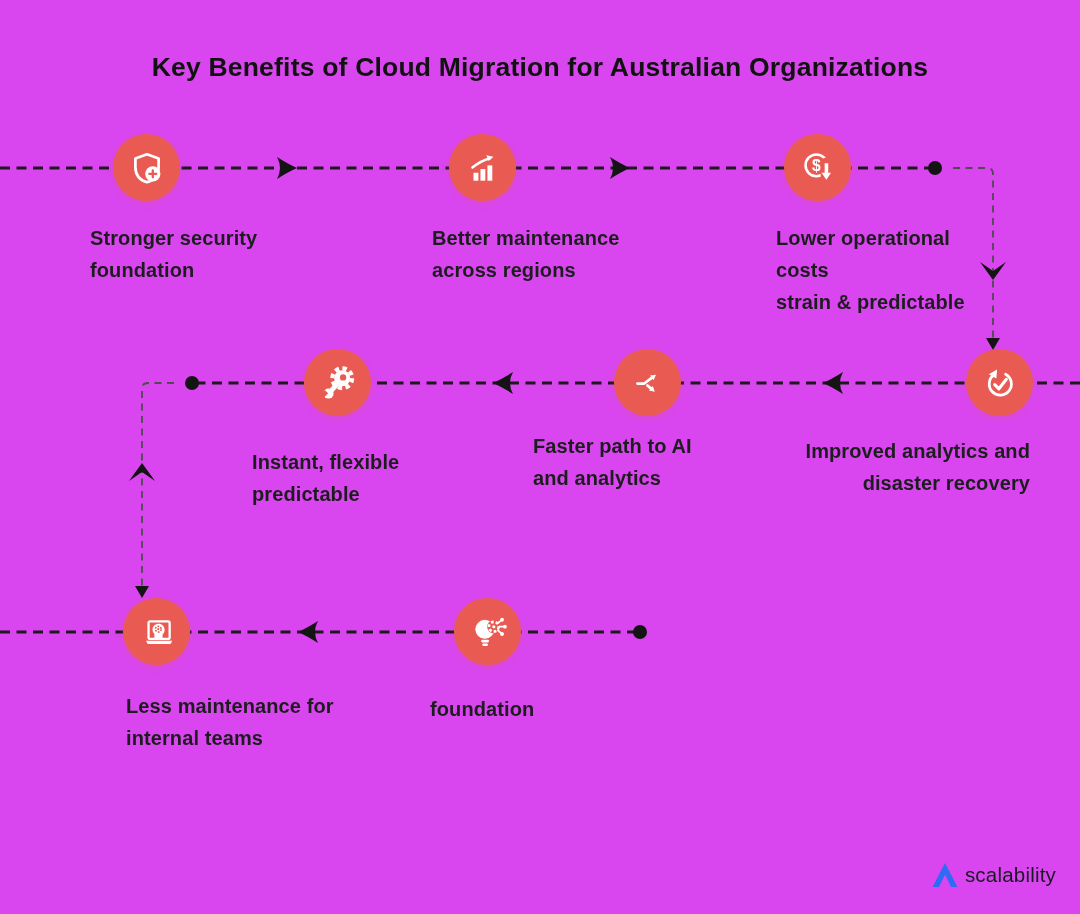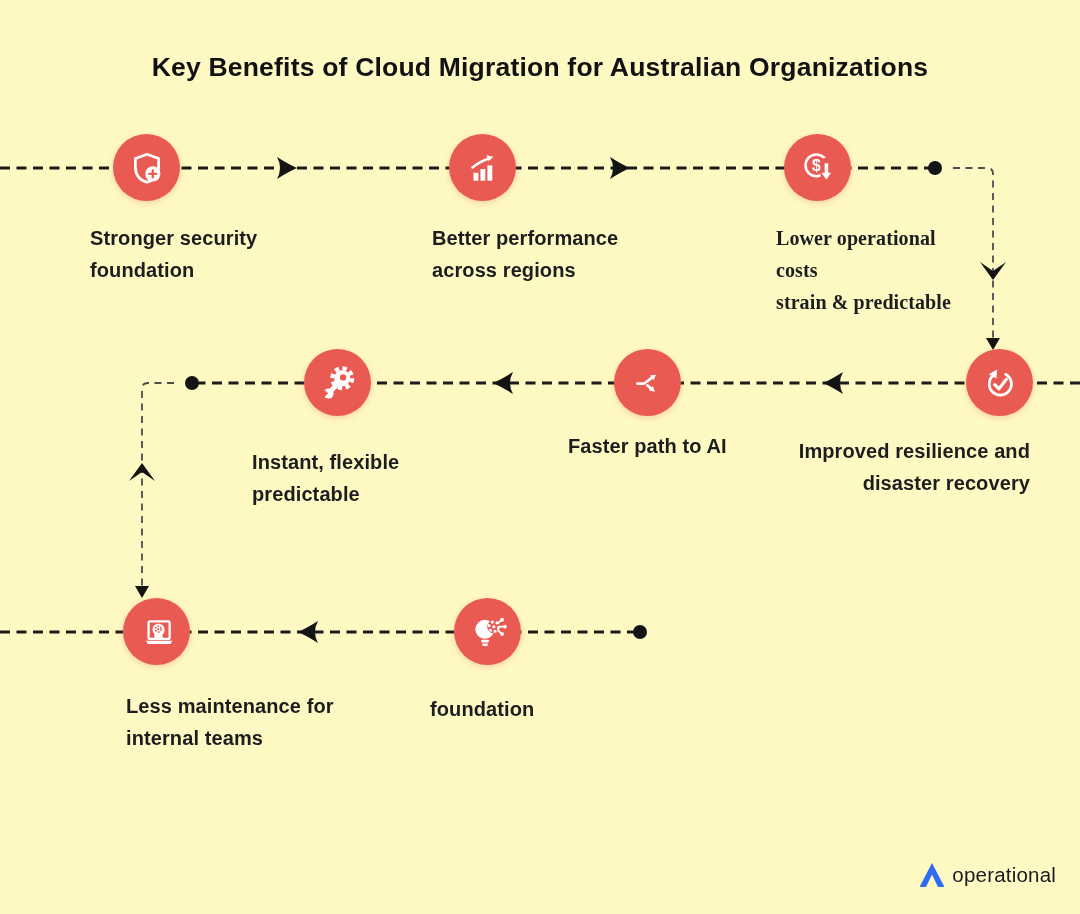--- a/index.html
+++ b/index.html
@@ -1,19 +1,19 @@
 <!DOCTYPE html>
 <html><head>
 <meta charset="utf-8">
 <style>
   html,body{margin:0;padding:0;}
   .stage{
     position:relative;
     width:1080px;height:914px;
-    background:#fef9c3;
+    background:#d946ef;
     overflow:hidden;
     font-family:"Liberation Sans", sans-serif;
   }
   .title{
     position:absolute;left:0;top:52px;width:1080px;
     margin:0;text-align:center;
     font-size:26.5px;font-weight:700;color:#121212;letter-spacing:.2px;
   }
   .flow-svg{position:absolute;left:0;top:0;width:1080px;height:914px;}
   .bubble{
@@ -28,22 +28,22 @@
     font-size:20px;font-weight:700;color:#1D1D1F;line-height:32px;
     letter-spacing:.1px;
   }
   .label span{display:block;}
   .label.right{text-align:right;}
   
   .b1{left:113px;top:134px;} .b2{left:449px;top:134px;} .b3{left:784px;top:134px;}
   .b4{left:966px;top:349px;} .b5{left:614px;top:349px;} .b6{left:304px;top:349px;}
   .b7{left:123px;top:598px;} .b8{left:454px;top:598px;}
   
-  .l1{left:90px;top:222px;} .l2{left:432px;top:222px;} .l3{left:776px;top:222px;font-family:Liberation Serif, serif;}
-  .l4{left:778px;top:435px;width:252px;} .l5{left:568px;top:430px;} .l6{left:252px;top:430px;margin-top:16px;}
+  .l1{left:90px;top:222px;} .l2{left:432px;top:222px;} .l3{left:776px;top:222px;}
+  .l4{left:778px;top:435px;width:252px;} .l5{left:533px;top:430px;} .l6{left:252px;top:430px;margin-top:16px;}
   .l7{left:110px;top:690px;margin-left:16px;} .l8{left:430px;top:693px;}
   .logo{
     position:absolute;right:24px;bottom:24px;
     display:flex;align-items:center;gap:5px;
   }
   .logo svg{width:30px;height:30px;display:block;}
   .logo-text{
     font-size:20.5px;font-weight:500;color:#191923;letter-spacing:.2px;
   }
 </style>
@@ -95,21 +95,21 @@
   <div class="bubble b2">
     <svg viewBox="0 0 36 36">
       <rect x="9" y="22.5" width="4.6" height="7.5" fill="#fff"></rect>
       <rect x="15.6" y="19" width="4.6" height="11" fill="#fff"></rect>
       <rect x="22.2" y="15.5" width="4.6" height="14.5" fill="#fff"></rect>
       <path d="M8 17.5 C13.5 13 19 10.3 24.5 8.7" stroke="#fff" stroke-width="2.4" fill="none" stroke-linecap="round"></path>
       <path d="M27.9 7.3 L21.2 6 L23.4 11.4 Z" fill="#fff"></path>
     </svg>
   </div>
   <div class="label l2">
-    <span>Better performance</span>
+    <span>Better maintenance</span>
     <span>across regions</span>
   </div>
 
   <div class="bubble b3">
     <svg viewBox="0 0 36 36">
       <circle cx="16.5" cy="15.5" r="10.3" fill="none" stroke="#fff" stroke-width="2.4"></circle>
       <text x="16.5" y="20.8" font-size="15" font-weight="bold" fill="#fff" text-anchor="middle" font-family="Liberation Sans, sans-serif">$</text>
       <path d="M26 13.5 V27.5" stroke="#E95B52" stroke-width="11" stroke-linecap="round"></path>
       <rect x="24.3" y="13.5" width="3.4" height="9.6" fill="#fff"></rect>
       <polygon points="21.3,22.4 30.3,22.4 25.95,29.2" fill="#fff"></polygon>
@@ -122,34 +122,35 @@
   </div>
 
   <div class="bubble b4">
     <svg viewBox="0 0 36 36">
       <path d="M23.3 9.7 A 10.5 10.5 0 1 1 12.2 10.4" fill="none" stroke="#fff" stroke-width="2.6" stroke-linecap="round"></path>
       <polygon points="15.2,5.3 7.4,9.6 14.6,13.8" fill="#fff"></polygon>
       <path d="M13 19.5 L17 23.5 L24 14.5" stroke="#fff" stroke-width="2.9" fill="none" stroke-linecap="round" stroke-linejoin="round"></path>
     </svg>
   </div>
   <div class="label l4 right">
-    <span>Improved resilience and</span>
+    <span>Improved analytics and</span>
     <span>disaster recovery</span>
   </div>
 
   <div class="bubble b5">
     <svg viewBox="0 0 36 36">
       <path d="M8 18.5 H14.5 L21.5 13.2" stroke="#fff" stroke-width="2.6" fill="none" stroke-linecap="round" stroke-linejoin="round"></path>
       <polygon points="25.5,10.1 23.3,15.4 19.9,11.0" fill="#fff"></polygon>
       <path d="M17.5 20.3 L21 23.3" stroke="#fff" stroke-width="2.6" stroke-linecap="round"></path>
       <polygon points="24.5,26.2 18.9,25.2 22.5,20.8" fill="#fff"></polygon>
     </svg>
   </div>
   <div class="label l5">
     <span>Faster path to AI</span>
+    <span>and analytics</span>
   </div>
 
   <div class="bubble b6">
     <svg viewBox="0 0 36 36">
       <circle cx="22" cy="13.5" r="9.4" fill="none" stroke="#fff" stroke-width="4" stroke-dasharray="4.1 3.27"></circle>
       <circle cx="22" cy="13.5" r="7.6" fill="#fff"></circle>
       <path d="M9.5 27.5 L19.5 16.5" stroke="#fff" stroke-width="4.6" stroke-linecap="round"></path>
       <circle cx="9" cy="28" r="4.8" fill="#fff"></circle>
       <rect x="2.5" y="26.2" width="5.5" height="4.2" fill="#E95B52" transform="rotate(-45 5.2 28.3)"></rect>
       <circle cx="22.8" cy="12.7" r="3" fill="#E95B52"></circle>
@@ -189,16 +190,16 @@
     </svg>
   </div>
   <div class="label l8">
     <span>foundation</span>
   </div>
 
   <div class="logo">
     <svg viewBox="0 0 36 36">
       <path d="M18 3.5 L33 32.5 H25.2 L18 17.5 L10.8 32.5 H3 Z" fill="#2F6BF3"></path>
     </svg>
-    <span class="logo-text">operational</span>
+    <span class="logo-text">scalability</span>
   </div>
 
 </div>
 
 </body></html>

